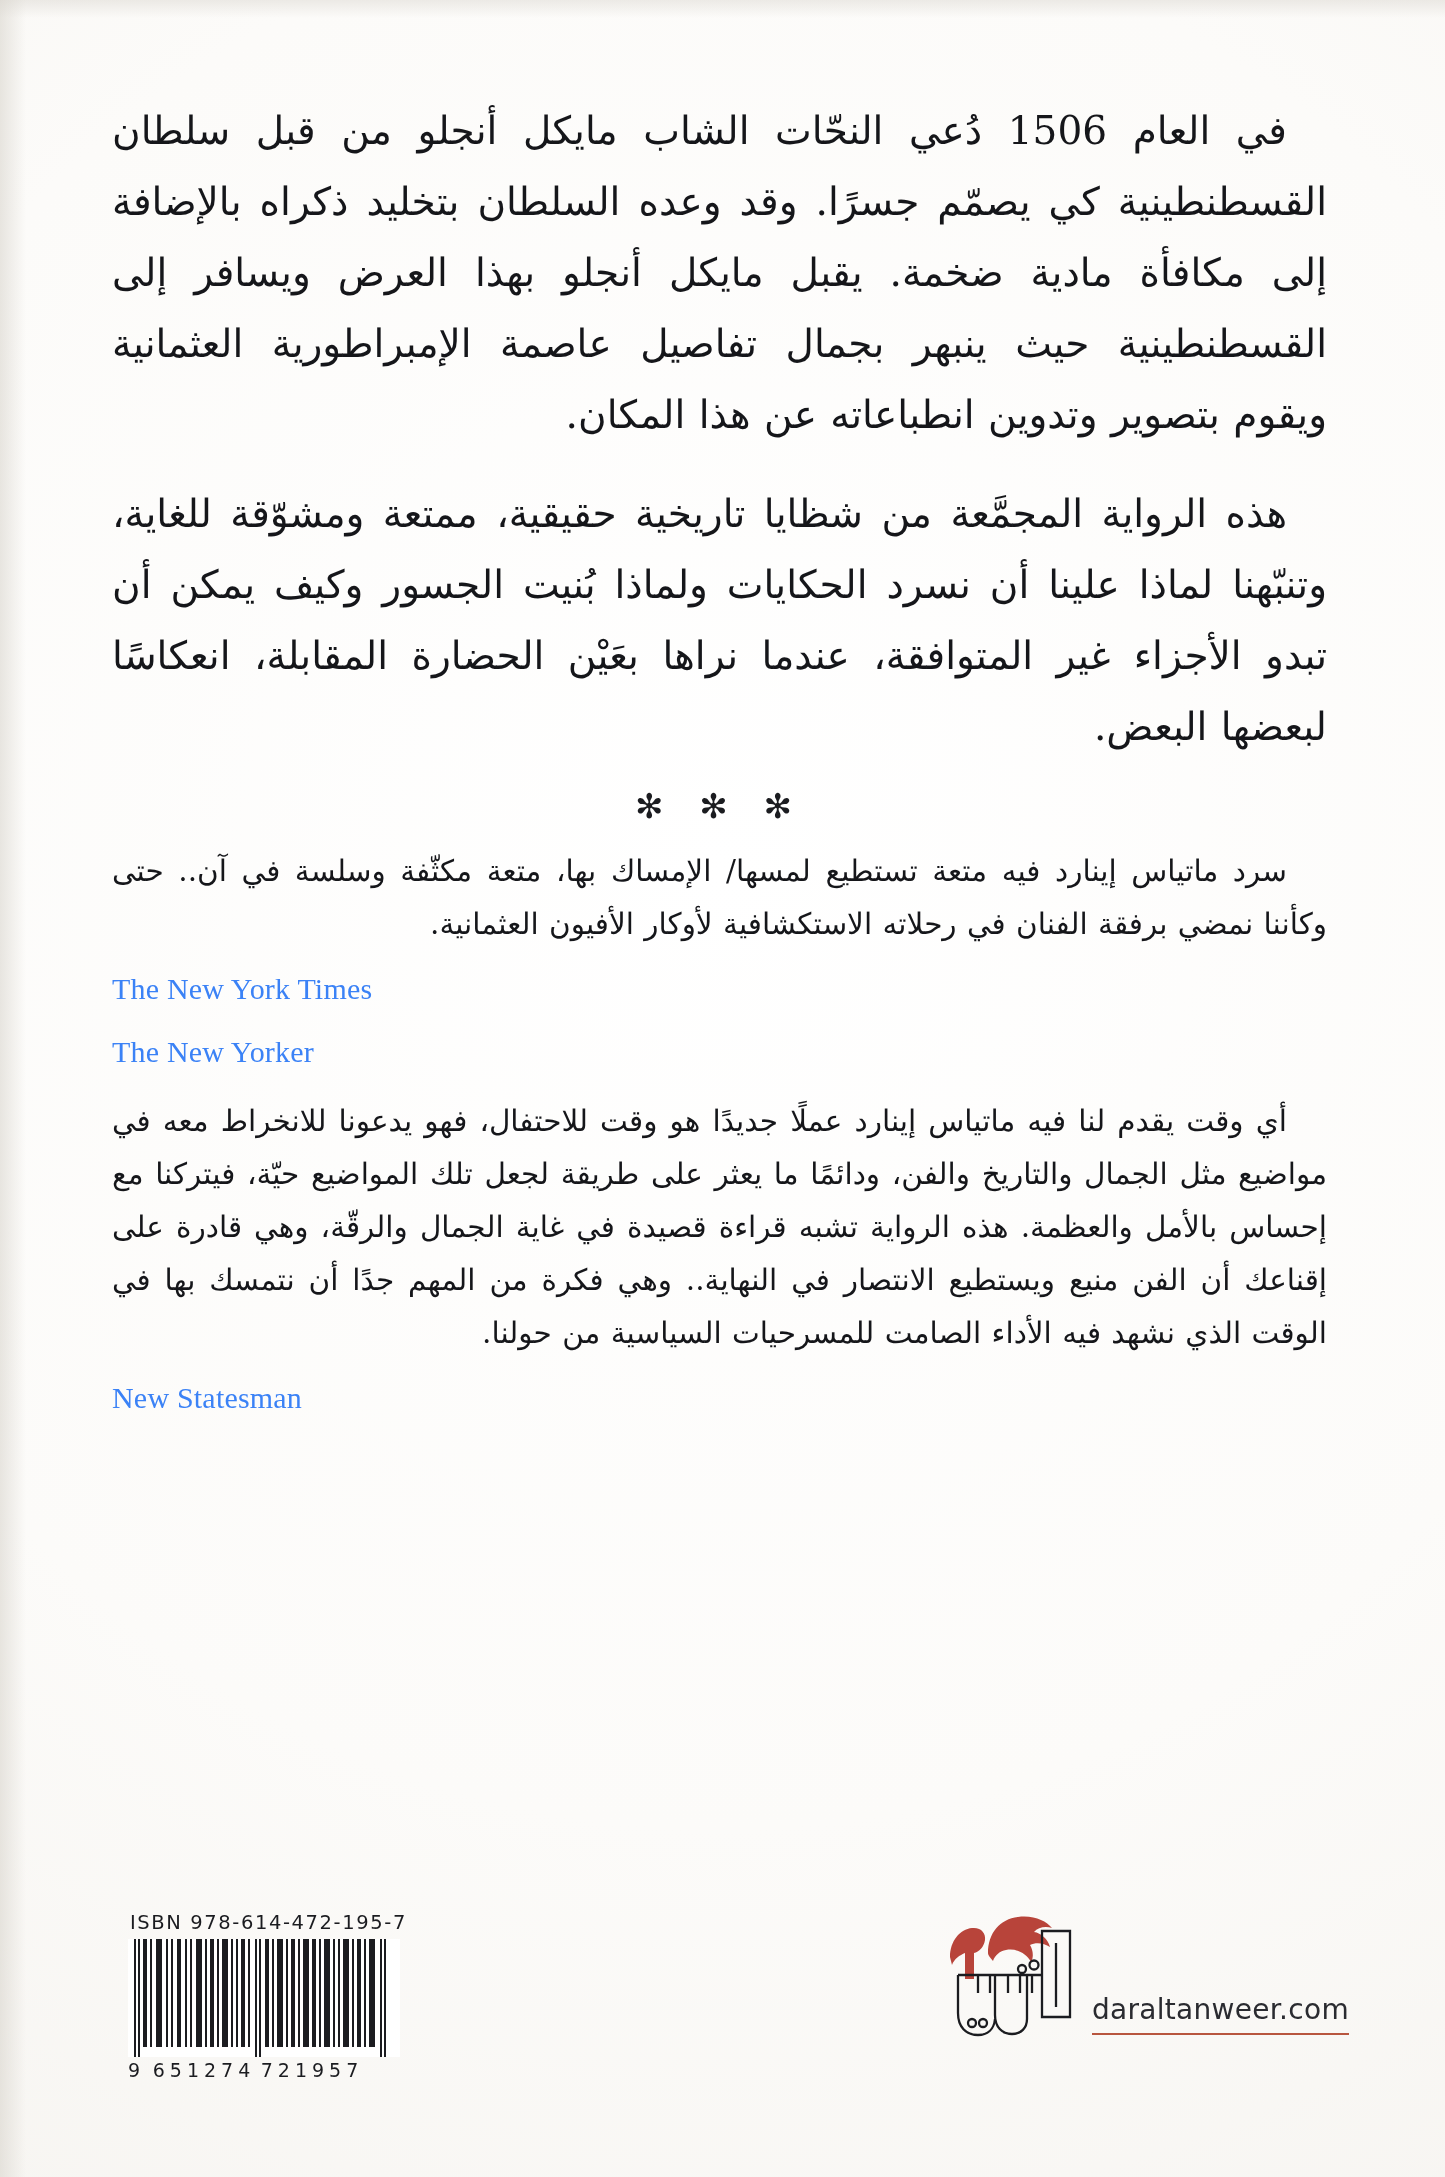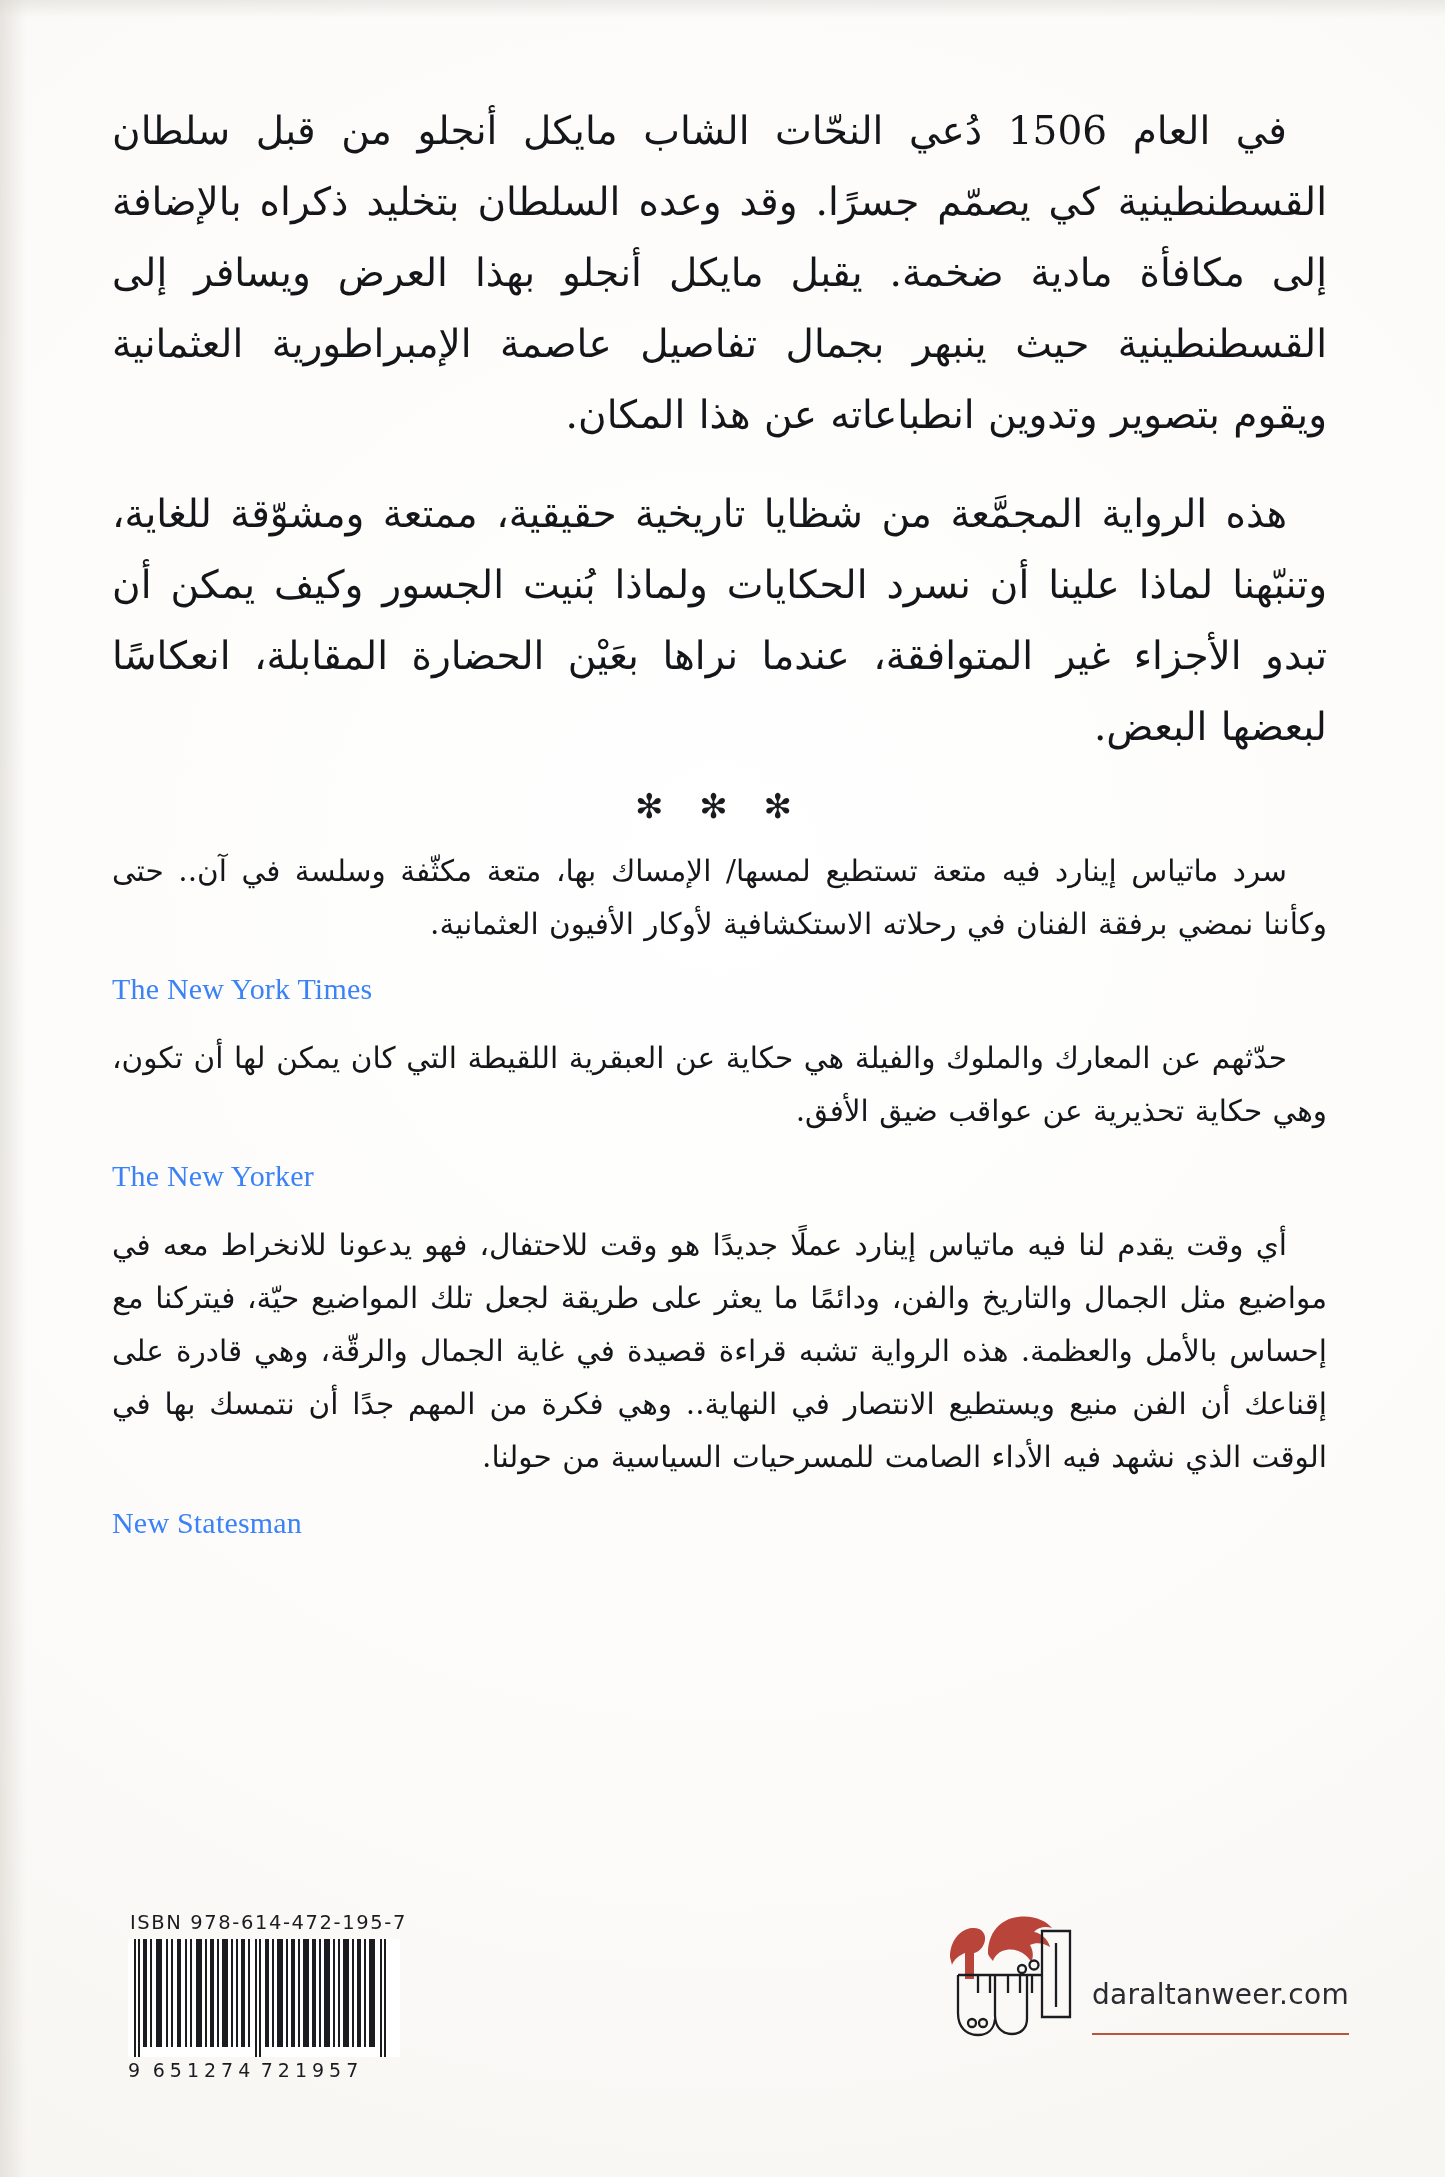--- a/index.html
+++ b/index.html
@@ -154,21 +154,21 @@
     flex-direction: row-reverse;
     align-items: flex-end;
     gap: 16px;
     direction: rtl;
   }
   .pub-url {
     direction: ltr;
     font-family: "DejaVu Sans", "Liberation Sans", sans-serif;
     font-size: 28px;
     color: #2a2b30;
-    padding-bottom: 21px;
+    padding-bottom: 6px;
     border-bottom: 2px solid #b8563f;
     letter-spacing: .3px;
     line-height: 1.25;
     margin-bottom: 10px;
   }
   .pub-logo {
     width: 138px;
     height: 150px;
     position: relative;
   }
@@ -191,21 +191,20 @@
 
     <p class="ar-para indent">هذه الرواية المجمَّعة من شظايا تاريخية حقيقية، ممتعة ومشوّقة للغاية، وتنبّهنا لماذا علينا أن نسرد الحكايات ولماذا بُنيت الجسور وكيف يمكن أن تبدو الأجزاء غير المتوافقة، عندما نراها بعَيْن الحضارة المقابلة، انعكاسًا لبعضها البعض.</p>
 
     <div class="divider">
       <span class="ast">✻ ✻ ✻</span>
     </div>
 
     <p class="ar-para indent tight">سرد ماتياس إينارد فيه متعة تستطيع لمسها/ الإمساك بها، متعة مكثّفة وسلسة في آن.. حتى وكأننا نمضي برفقة الفنان في رحلاته الاستكشافية لأوكار الأفيون العثمانية.</p>
     <div class="source">The New York Times</div>
 
-    <p class="ar-para indent tight">حدّثهم عن المعارك والملوك والفيلة هي حكاية عن العبقرية اللقيطة التي كان يمكن لها أن تكون، وهي حكاية تحذيرية عن عواقب ضيق الأفق.</p>
     <div class="source">The New Yorker</div>
 
     <p class="ar-para indent tight">أي وقت يقدم لنا فيه ماتياس إينارد عملًا جديدًا هو وقت للاحتفال، فهو يدعونا للانخراط معه في مواضيع مثل الجمال والتاريخ والفن، ودائمًا ما يعثر على طريقة لجعل تلك المواضيع حيّة، فيتركنا مع إحساس بالأمل والعظمة. هذه الرواية تشبه قراءة قصيدة في غاية الجمال والرقّة، وهي قادرة على إقناعك أن الفن منيع ويستطيع الانتصار في النهاية.. وهي فكرة من المهم جدًا أن نتمسك بها في الوقت الذي نشهد فيه الأداء الصامت للمسرحيات السياسية من حولنا.</p>
     <div class="source">New Statesman</div>
 
   </div>
 
   <div class="footer">
 
     <div class="barcode-block">

